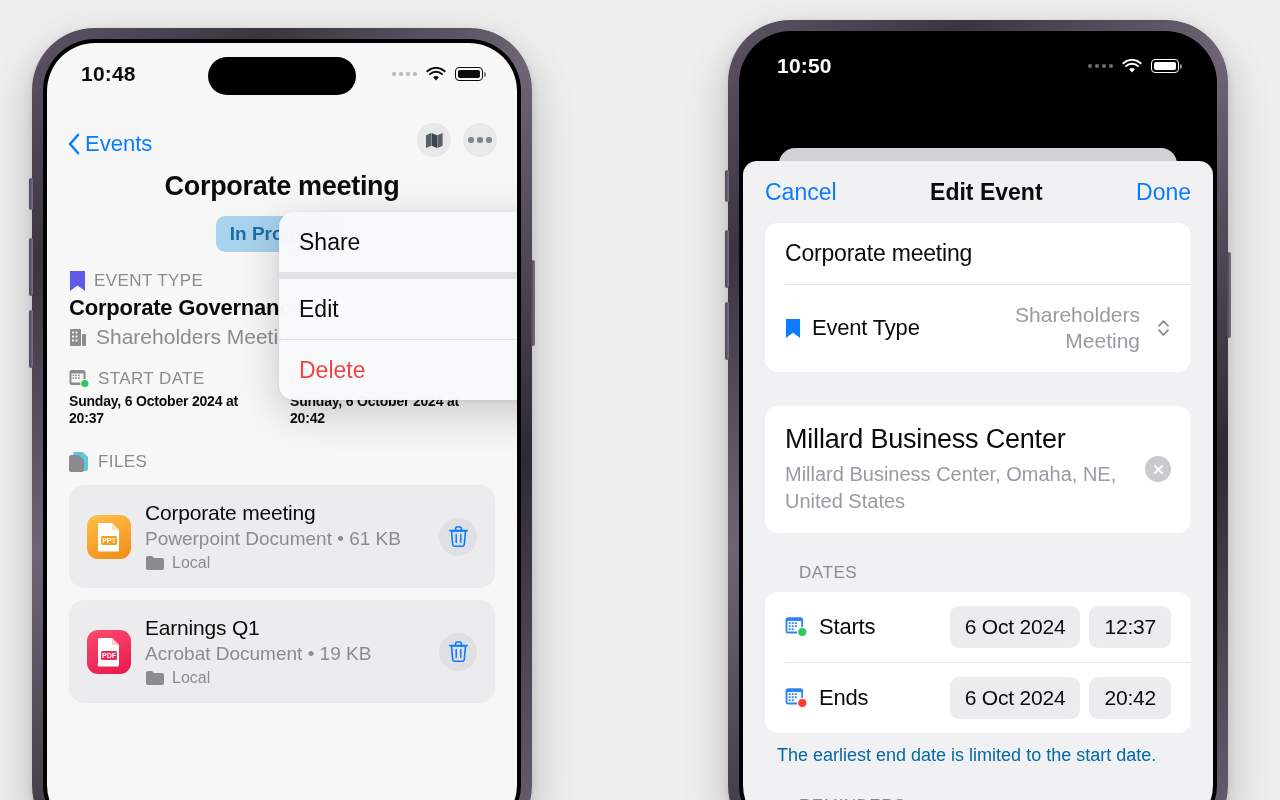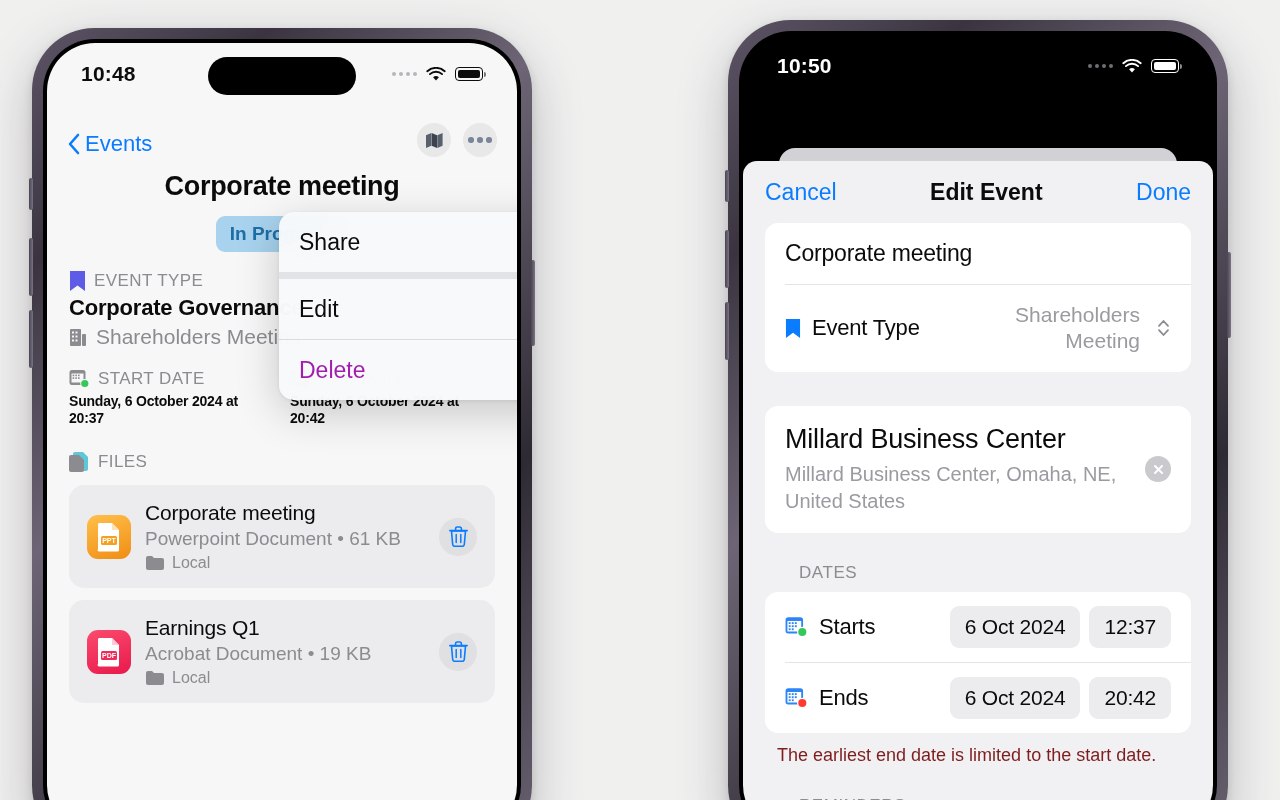--- a/index.html
+++ b/index.html
@@ -156,21 +156,21 @@
     box-shadow: 0 12px 44px rgba(0,0,0,0.20), 0 1px 4px rgba(0,0,0,0.08);
     overflow: hidden; z-index: 30;
     backdrop-filter: blur(22px);
   }
   .ctx-item {
     height: 60px; display: flex; align-items: center;
     padding: 0 20px; font-size: 23px; color: #0b0b0c; cursor: pointer;
   }
   .ctx-sep-thick { height: 7px; background: rgba(120,120,128,0.17); }
   .ctx-sep-thin { height: 1px; background: rgba(120,120,128,0.22); }
-  .ctx-danger { color: #a21caf; }
+  .ctx-danger { color: #ef4444; }
 
   
   .sheet-behind {
     position: absolute; left: 36px; right: 36px; top: 113px; height: 40px;
     background: #d2d2d6; border-radius: 16px 16px 0 0; z-index: 5;
   }
   .sheet {
     position: absolute; left: 0; right: 0; top: 126px; bottom: 0;
     background: #f1f1f4; border-radius: 14px 14px 0 0; z-index: 6;
     overflow: hidden;
@@ -207,21 +207,21 @@
     font-size: 17px; color: #8b8b90; letter-spacing: .55px;
     padding: 0 22px; margin: 30px 0 9px 34px;
   }
   .date-row { display:flex; align-items:center; padding: 14px 20px; }
   .date-row-label { font-size: 22px; color: #0b0b0c; margin-left: 11px; letter-spacing: -.2px; }
   .date-chips { margin-left: auto; display: flex; gap: 9px; }
   .chip {
     background: #ececef; border-radius: 9px; padding: 9px 15px;
     font-size: 21px; color: #0b0b0c; cursor: pointer; letter-spacing: -.2px;
   }
-  .footnote { font-size: 18px; color: #7f1d1d; padding: 0 22px; margin: 12px 0 0 12px; }
+  .footnote { font-size: 18px; color: #0369a1; padding: 0 22px; margin: 12px 0 0 12px; }
 </style>
 </head>
 <body>
 
 <div class="stage">
 
   <div class="phone" id="phone-left">
     <div class="btn-side" style="left:-3px; top:150px; height:32px;"></div>
     <div class="btn-side" style="left:-3px; top:210px; height:58px;"></div>
     <div class="btn-side" style="left:-3px; top:282px; height:58px;"></div>

